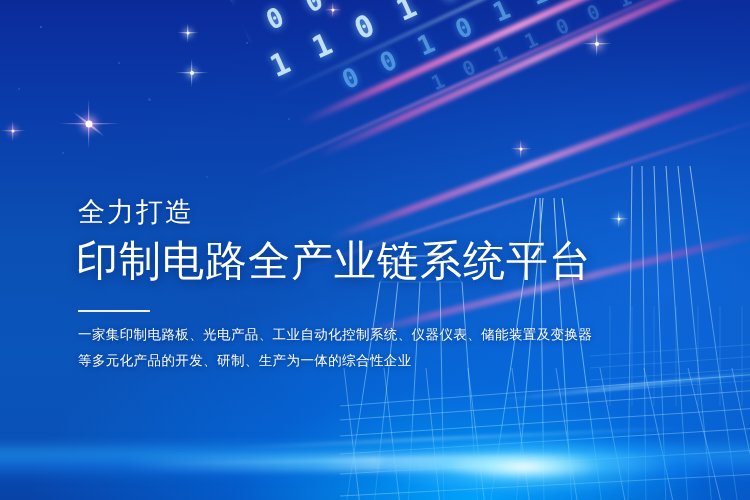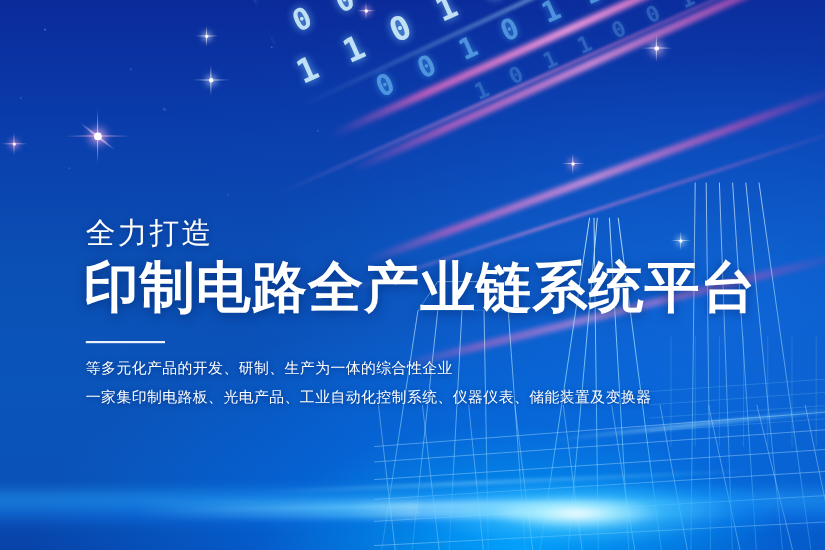--- a/index.html
+++ b/index.html
@@ -172,24 +172,24 @@
     letter-spacing: 2px;
     font-weight: 400;
     text-shadow: 0 1px 6px rgba(0,30,90,0.5);
     margin-top: 12px;
   }
 
   .headline {
     position: absolute;
     top: 236px;
     left: -2px;
-    font-size: 50px;
+    font-size: 42px;
     line-height: 50px;
     color: #ffffff;
-    font-weight: 700;
+    font-weight: 400;
     letter-spacing: 1px;
     white-space: nowrap;
     text-shadow: 0 2px 10px rgba(0,25,85,0.55);
   }
 
   .divider {
     position: absolute;
     top: 310px;
     left: 0;
     width: 72px;
@@ -443,19 +443,19 @@
 
   <div class="content">
 
     <div class="eyebrow">全力打造</div>
 
     <div class="headline">印制电路全产业链系统平台</div>
 
     <div class="divider"></div>
 
     <div class="desc">
+      <span>一家集印制电路板、光电产品、工业自动化控制系统、仪器仪表、储能装置及变换器</span>
       <span>等多元化产品的开发、研制、生产为一体的综合性企业</span>
-      <span>一家集印制电路板、光电产品、工业自动化控制系统、仪器仪表、储能装置及变换器</span>
     </div>
 
   </div>
 
 </div>
 
 </body></html>

